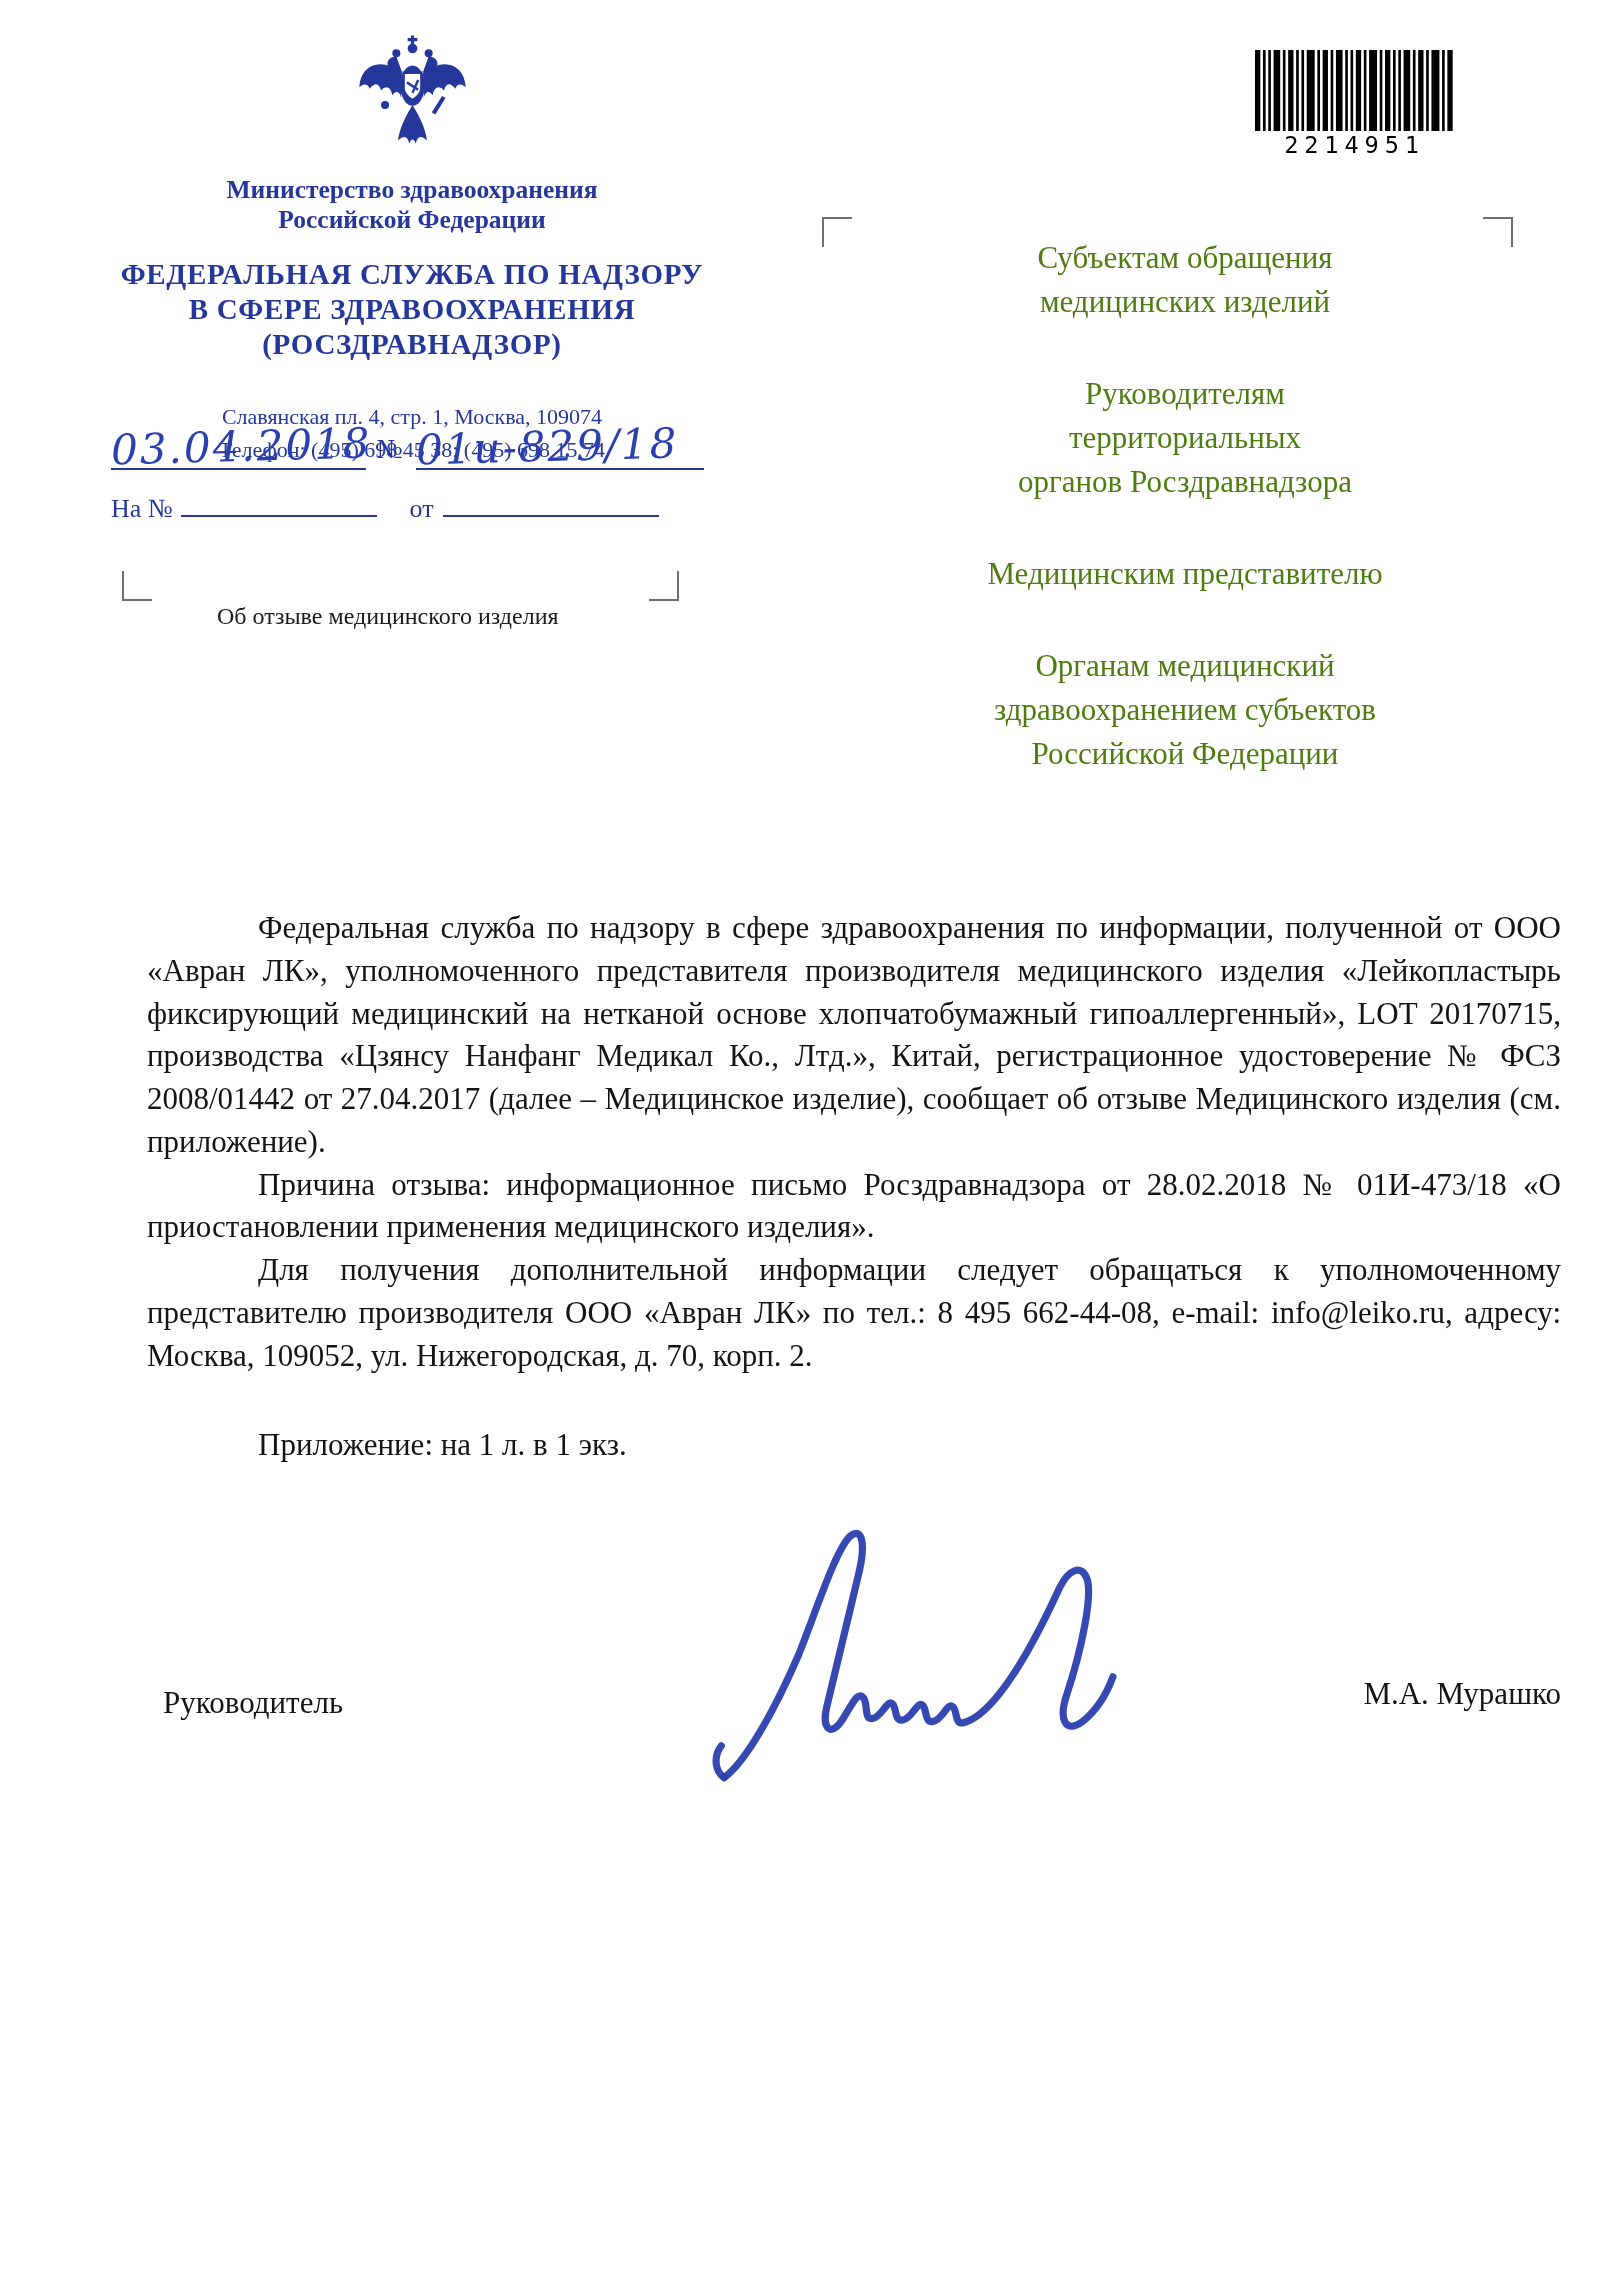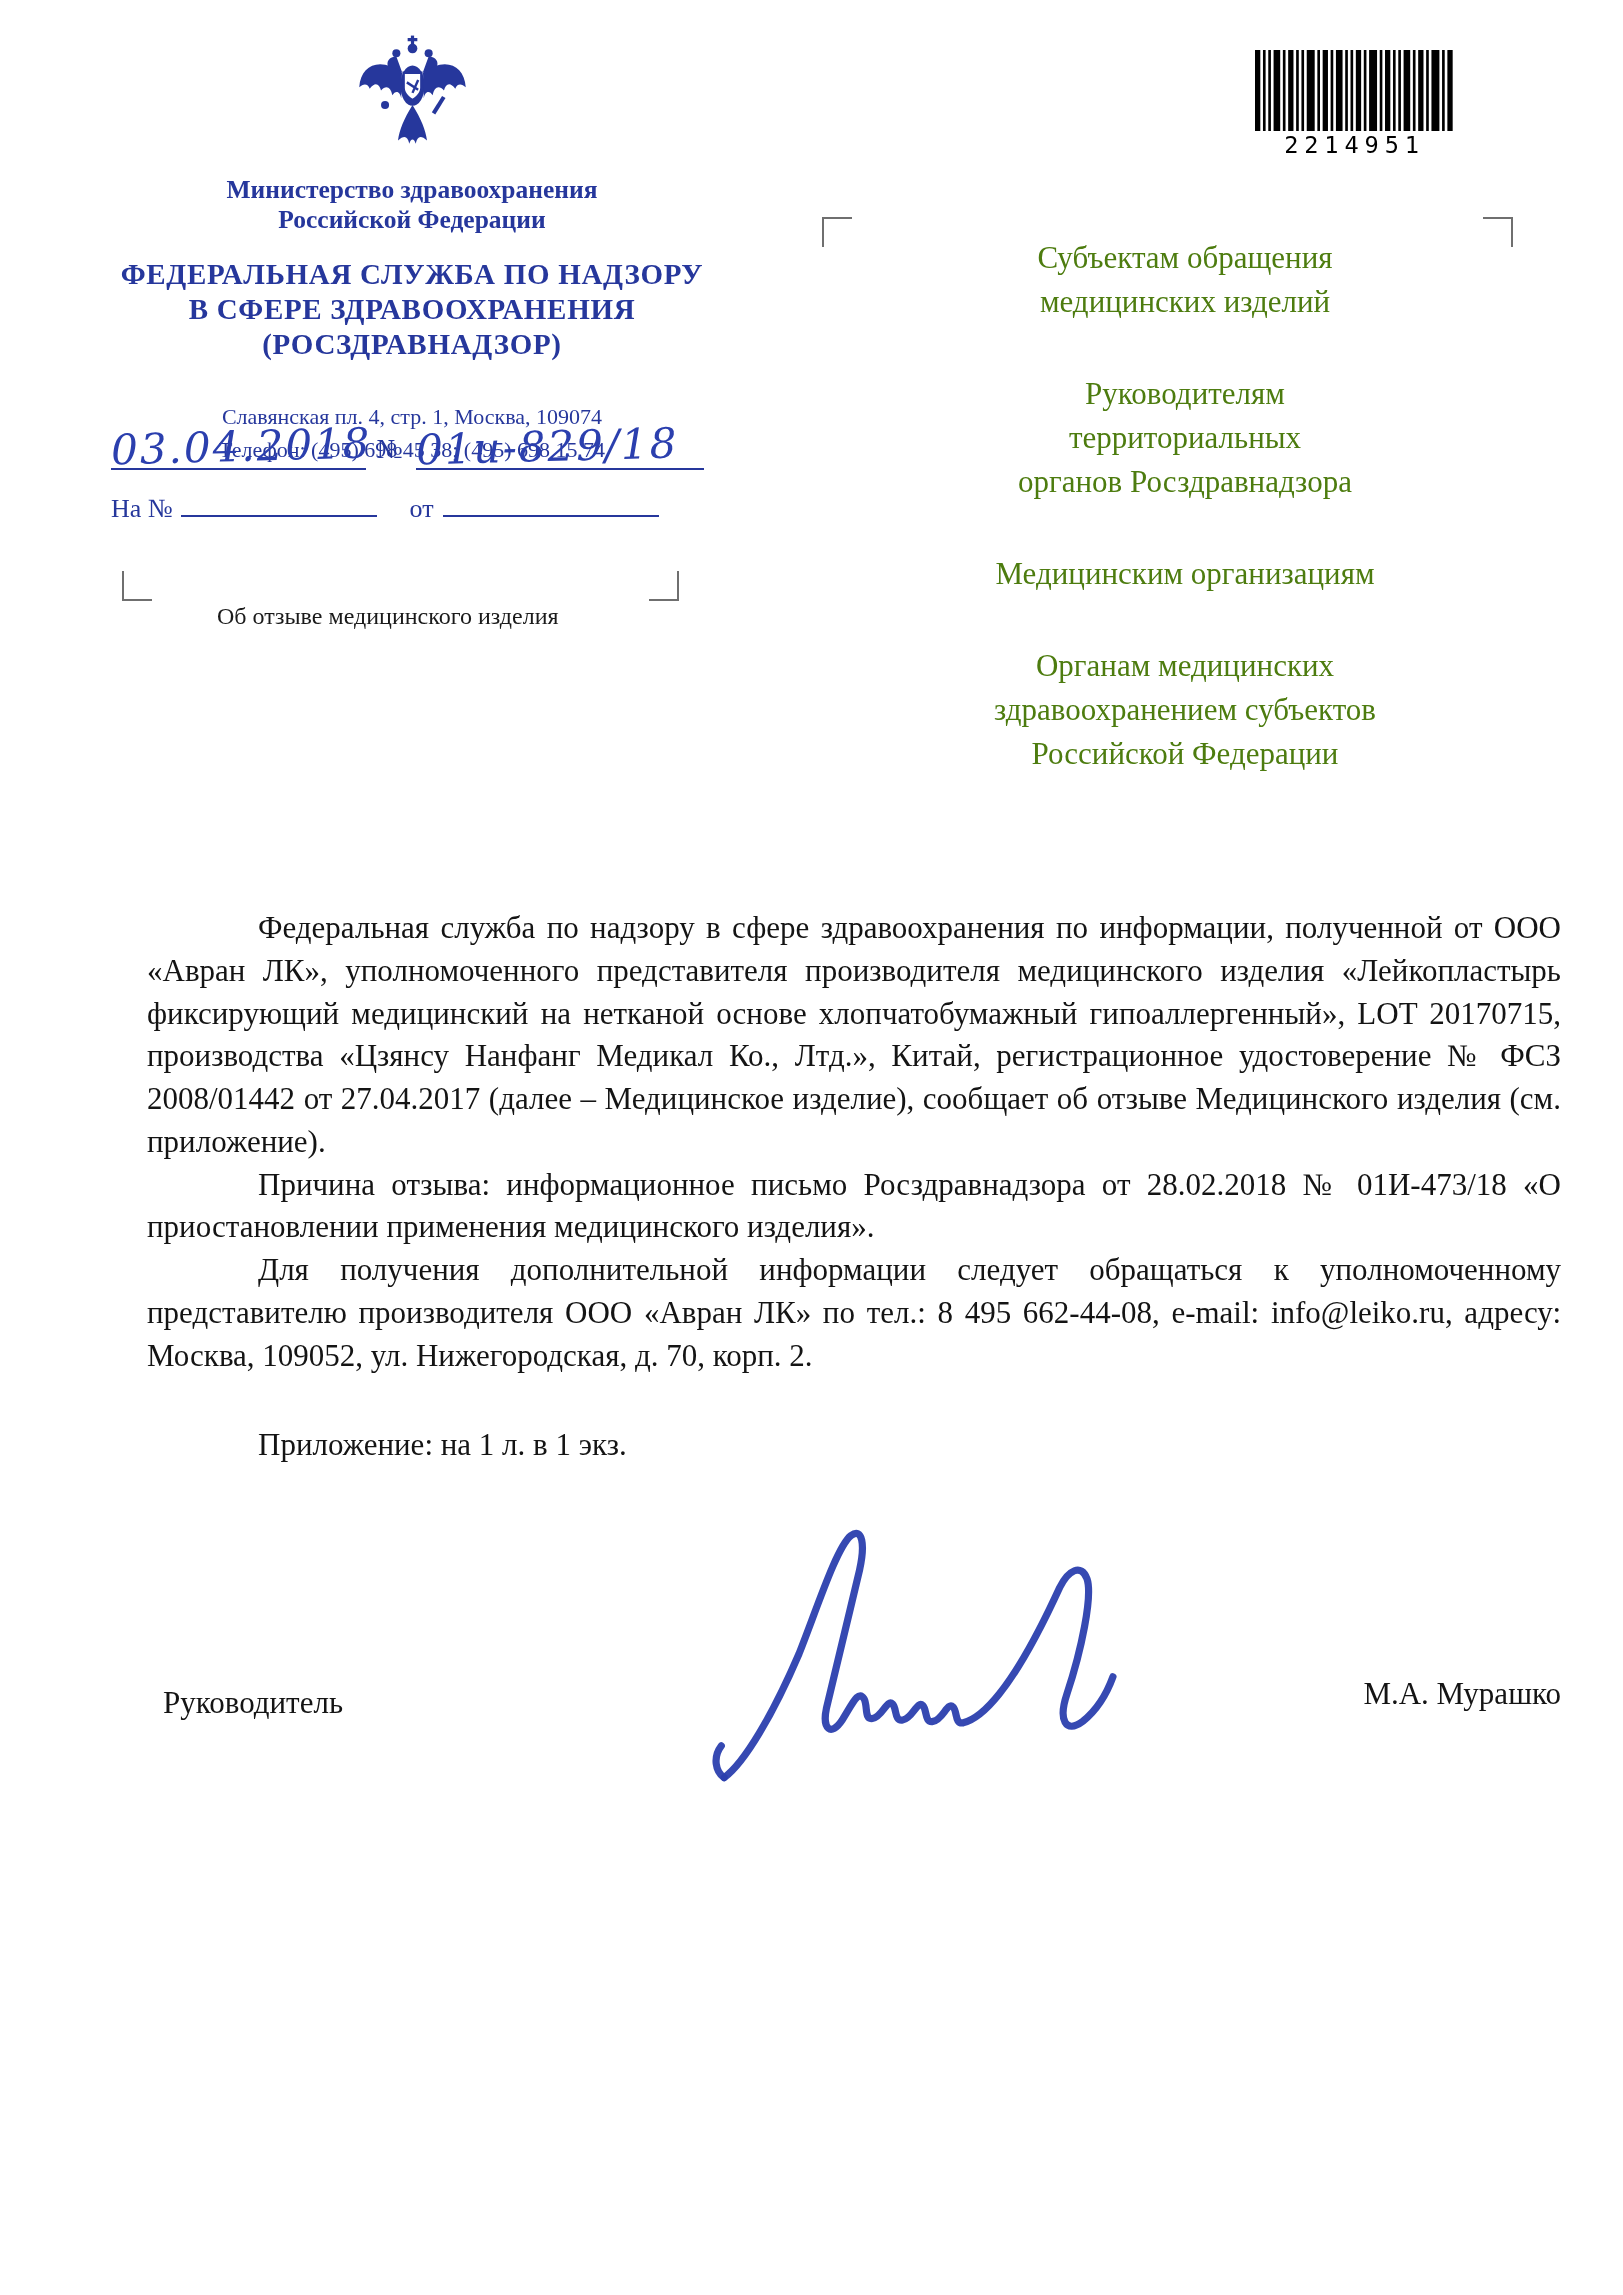--- a/index.html
+++ b/index.html
@@ -170,22 +170,22 @@
     </svg>
     <div class="barcode-number">2214951</div>
   </div>
 
   <div class="recipients">
     <div class="recipient">Субъектам обращения
 медицинских изделий</div>
     <div class="recipient">Руководителям
 территориальных
 органов Росздравнадзора</div>
-    <div class="recipient">Медицинским организациям</div>
-    <div class="recipient">Органам медицинских
+    <div class="recipient">Медицинским представителю</div>
+    <div class="recipient">Органам медицинский
 здравоохранением субъектов
 Российской Федерации</div>
   </div>
 
   <div class="body-text">
     <p>Федеральная служба по надзору в сфере здравоохранения по информации, полученной от ООО «Авран ЛК», уполномоченного представителя производителя медицинского изделия «Лейкопластырь фиксирующий медицинский на нетканой основе хлопчатобумажный гипоаллергенный», LOT 20170715, производства «Цзянсу Нанфанг Медикал Ко., Лтд.», Китай, регистрационное удостоверение № ФСЗ 2008/01442 от 27.04.2017 (далее – Медицинское изделие), сообщает об отзыве Медицинского изделия (см. приложение).</p>
     <p>Причина отзыва: информационное письмо Росздравнадзора от 28.02.2018 № 01И-473/18 «О приостановлении применения медицинского изделия».</p>
     <p>Для получения дополнительной информации следует обращаться к уполномоченному представителю производителя ООО «Авран ЛК» по тел.: 8 495 662-44-08, e-mail: info@leiko.ru, адресу: Москва, 109052, ул. Нижегородская, д. 70, корп. 2.</p>
     <p class="attachment">Приложение: на 1 л. в 1 экз.</p>
   </div>

